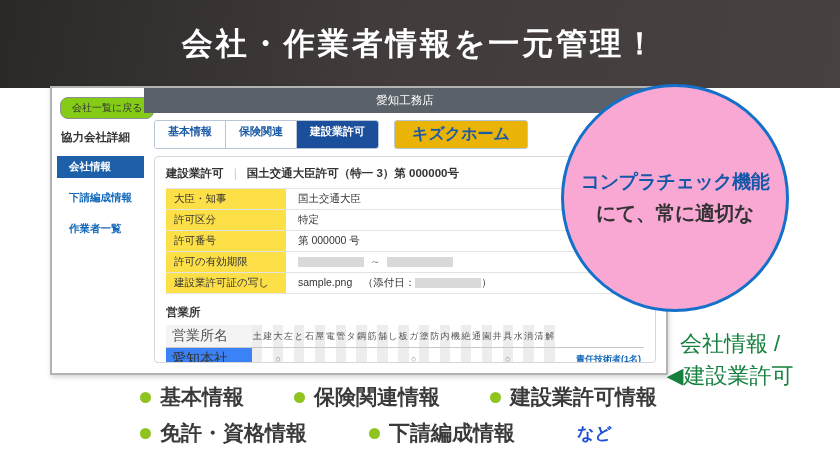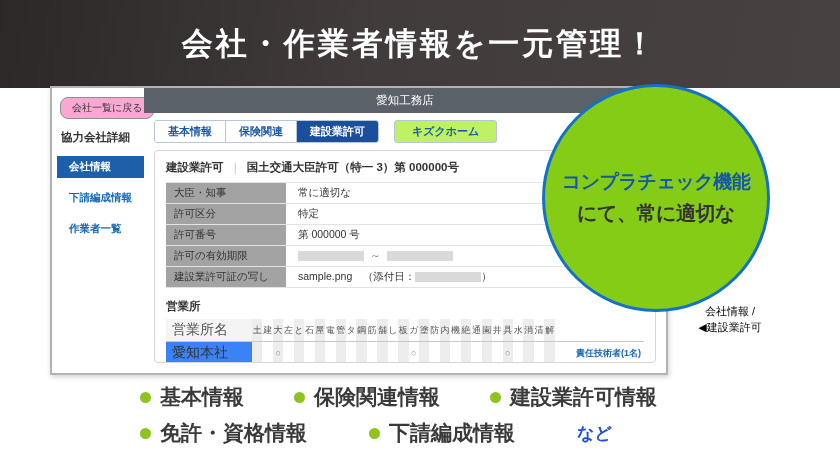--- a/index.html
+++ b/index.html
@@ -20,21 +20,21 @@
   
   .window{
     position:absolute;left:50px;top:86px;width:618px;height:289px;
     background:#ffffff;border:2px solid #b3b3b3;box-sizing:border-box;
     box-shadow:1px 2px 5px rgba(0,0,0,.18);
     display:flex;
   }
   .sidebar{width:92px;flex:none;padding-top:7px;box-sizing:border-box;background:#fff;}
   .back-btn{
     display:inline-block;margin:2px 0 9px 8px;font-size:10px;color:#333;
-    border:1px solid #8f8f8f;border-radius:8px;background:#f9a8d4;padding:3px 11px;white-space:nowrap;
+    border:1px solid #8f8f8f;border-radius:8px;background:#84cc16;padding:3px 11px;white-space:nowrap;
   }
   .sidebar-title{font-size:11.5px;font-weight:700;color:#333;margin:2px 0 11px 9px;white-space:nowrap;}
   .nav-item{
     font-size:10.5px;font-weight:700;color:#1569b8;
     padding:4px 0 4px 12px;margin:3px 0 9px 5px;white-space:nowrap;cursor:pointer;
   }
   .nav-item.active{background:#1d5fa8;color:#fff;}
   .main{flex:1;display:flex;flex-direction:column;min-width:0;}
   .app-header{
     height:25px;flex:none;background:#5b6168;color:#fff;
@@ -42,35 +42,35 @@
   }
   .tabbar{display:flex;gap:15px;padding:7px 10px 4px;}
   .segmented{display:flex;border:1px solid #b9c6d8;border-radius:3px;overflow:hidden;background:#fff;}
   .segment{
     font-size:11px;font-weight:700;color:#1b5aa5;padding:3px 13px;
     border-left:1px solid #b9c6d8;white-space:nowrap;cursor:pointer;background:#fff;
   }
   .segment:first-child{border-left:none;}
   .segment.active{background:#1b4f9c;color:#fff;}
   .home-btn{
-    font-size:11px;font-weight:700;color:#1b5aa5;padding:3px 17px;
-    border:1px solid #b9c6d8;border-radius:3px;background:#bef264;white-space:nowrap;cursor:pointer;
+    font-size:16px;font-weight:700;color:#1b5aa5;padding:3px 17px;
+    border:1px solid #b9c6d8;border-radius:3px;background:#eab308;white-space:nowrap;cursor:pointer;
   }
   .card{
     margin:3px 10px 10px;border:1px solid #d6d6d6;border-radius:4px;
     padding:9px 11px;flex:1;box-sizing:border-box;overflow:hidden;
   }
   .license-title{font-size:11.5px;font-weight:700;color:#333;white-space:nowrap;}
   .license-title .sep{color:#c0c0c0;font-weight:400;margin:0 6px;}
   .info-table{width:100%;border-collapse:collapse;margin-top:7px;font-size:10.5px;color:#333;}
   .info-table td{
     border-top:1px solid #e3e3e3;border-bottom:1px solid #e3e3e3;
     padding:3px 0 3px 8px;white-space:nowrap;overflow:hidden;
   }
-  .info-table td.lbl{background:#a3a3a3;width:112px;}
+  .info-table td.lbl{background:#fde047;width:112px;}
   .info-table td.val{padding-left:12px;}
   .redact{display:inline-block;width:66px;height:10px;background:#d9d9d9;vertical-align:middle;}
   .tilde{margin:0 6px;color:#555;}
   .offices-title{font-size:11.5px;font-weight:700;color:#333;margin-top:11px;}
   .off-table{
     width:100%;border-collapse:collapse;margin-top:5px;table-layout:fixed;
     font-size:9px;color:#555;
   }
   .off-table td{
     padding:2px 0;text-align:center;white-space:nowrap;overflow:hidden;
@@ -78,30 +78,30 @@
   }
   .off-table tr.head td{border-bottom:1px solid #c9c9c9;color:#555;}
   .off-table td.name-col{width:80px;text-align:left;padding-left:6px;font-size:14px;color:#333;background:#f4f4f4;}
   .off-table tr.body td.name-col{background:#3b82f6;}
   .off-table td.stripe{background:#ededed;}
   .off-table td.link-col{width:86px;text-align:right;padding-right:3px;}
   .off-link{color:#1569b8;font-size:9px;font-weight:700;cursor:pointer;white-space:nowrap;}
   .mark{color:#8a8a8a;font-size:9px;}
   
   .callout{
-    position:absolute;left:542px;top:84px;width:228px;height:228px;border-radius:50%;
-    background:#84cc16;border:3px solid #1470c8;box-sizing:border-box;z-index:5;
+    position:absolute;left:561px;top:84px;width:228px;height:228px;border-radius:50%;
+    background:#f9a8d4;border:3px solid #1470c8;box-sizing:border-box;z-index:5;
     display:flex;flex-direction:column;align-items:center;justify-content:center;text-align:center;
   }
   .callout-l1{color:#1558a8;font-size:19px;font-weight:800;white-space:nowrap;letter-spacing:-.5px;}
   .callout-l2,.callout-l3{color:#333;font-size:20px;font-weight:800;white-space:nowrap;margin-top:5px;letter-spacing:-.5px;}
   
   .side-caption{
-    position:absolute;left:652px;top:304px;width:156px;text-align:center;
-    font-size:11px;color:#000000;line-height:1.45;white-space:nowrap;
+    position:absolute;left:652px;top:328px;width:156px;text-align:center;
+    font-size:22px;color:#15803d;line-height:1.45;white-space:nowrap;
   }
   
   .bullets{position:absolute;left:140px;top:383px;}
   .b-row{display:flex;align-items:center;margin-bottom:8px;}
   .b-row.r1 .b-item{margin-right:50px;}
   .b-row.r2 .b-item{margin-right:62px;}
   .b-item{display:flex;align-items:center;font-size:21px;font-weight:700;color:#3a3a3a;white-space:nowrap;}
   .dot{width:11px;height:11px;border-radius:50%;background:#8fc31f;margin-right:9px;flex:none;}
   .etc{font-size:17px;font-weight:700;color:#1d4ed8;white-space:nowrap;}
 </style>
@@ -133,21 +133,21 @@
       <span class="home-btn">キズクホーム</span>
     </div>
     <div class="card">
       <div class="license-title">
         <span>建設業許可</span><span class="sep">｜</span><span>国土交通大臣許可（特一 3）第 000000号</span>
       </div>
       <table class="info-table">
         <tbody id="info-tbody">
             <tr>
               <td class="lbl">大臣・知事</td>
-              <td class="val">常に適切な</td>
+              <td class="val">国土交通大臣</td>
             </tr>
             <tr>
               <td class="lbl">許可区分</td>
               <td class="val">特定</td>
             </tr>
             <tr>
               <td class="lbl">許可番号</td>
               <td class="val">第 000000 号</td>
             </tr>
             <tr>

